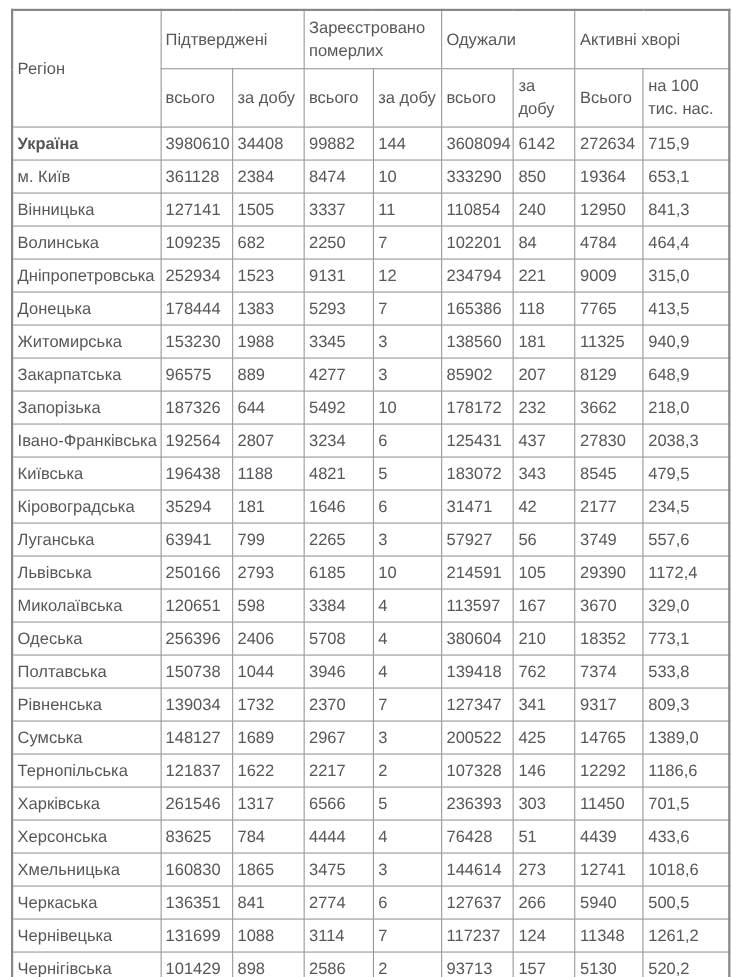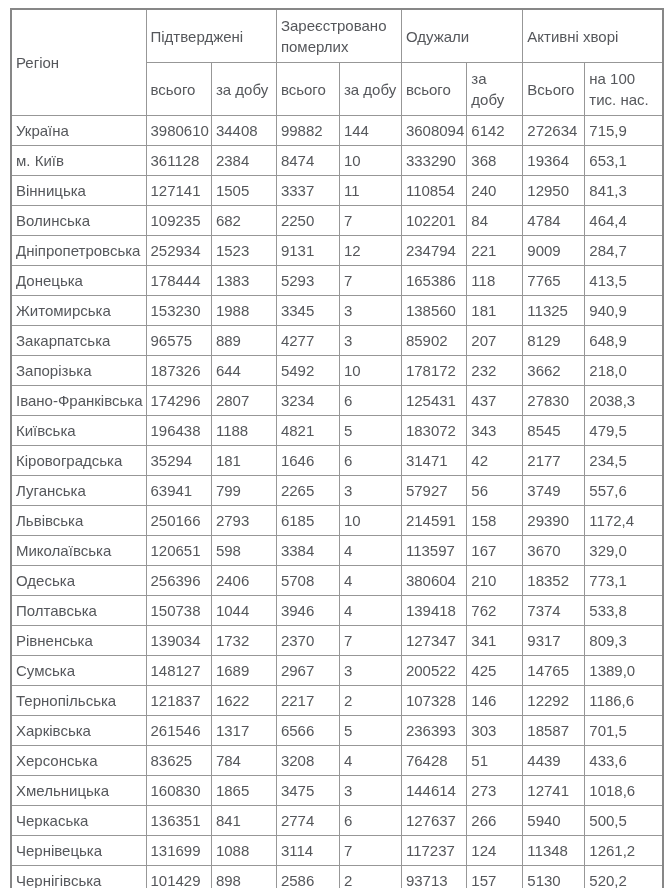--- a/index.html
+++ b/index.html
@@ -29,21 +29,21 @@
     overflow-wrap: break-word;
     background: #ffffff;
   }
   .covid-table thead th {
     height: 44px;
   }
   .covid-table thead tr.subhead th {
     height: 44px;
   }
   .covid-table td.bold {
-    font-weight: normal;
+    font-weight: bold;
   }
 </style>
 </head>
 <body>
 
 <table class="covid-table">
   <colgroup>
     <col style="width:135px">
     <col style="width:58px">
     <col style="width:65px">
@@ -85,21 +85,21 @@
         <td>272634</td>
         <td>715,9</td>
       </tr>
       <tr>
         <td>м. Київ</td>
         <td>361128</td>
         <td>2384</td>
         <td>8474</td>
         <td>10</td>
         <td>333290</td>
-        <td>368</td>
+        <td>850</td>
         <td>19364</td>
         <td>653,1</td>
       </tr>
       <tr>
         <td>Вінницька</td>
         <td>127141</td>
         <td>1505</td>
         <td>3337</td>
         <td>11</td>
         <td>110854</td>
@@ -120,21 +120,21 @@
       </tr>
       <tr>
         <td>Дніпропетровська</td>
         <td>252934</td>
         <td>1523</td>
         <td>9131</td>
         <td>12</td>
         <td>234794</td>
         <td>221</td>
         <td>9009</td>
-        <td>284,7</td>
+        <td>315,0</td>
       </tr>
       <tr>
         <td>Донецька</td>
         <td>178444</td>
         <td>1383</td>
         <td>5293</td>
         <td>7</td>
         <td>165386</td>
         <td>118</td>
         <td>7765</td>
@@ -168,21 +168,21 @@
         <td>644</td>
         <td>5492</td>
         <td>10</td>
         <td>178172</td>
         <td>232</td>
         <td>3662</td>
         <td>218,0</td>
       </tr>
       <tr>
         <td>Івано-Франківська</td>
-        <td>174296</td>
+        <td>192564</td>
         <td>2807</td>
         <td>3234</td>
         <td>6</td>
         <td>125431</td>
         <td>437</td>
         <td>27830</td>
         <td>2038,3</td>
       </tr>
       <tr>
         <td>Київська</td>
@@ -217,21 +217,21 @@
         <td>3749</td>
         <td>557,6</td>
       </tr>
       <tr>
         <td>Львівська</td>
         <td>250166</td>
         <td>2793</td>
         <td>6185</td>
         <td>10</td>
         <td>214591</td>
-        <td>158</td>
+        <td>105</td>
         <td>29390</td>
         <td>1172,4</td>
       </tr>
       <tr>
         <td>Миколаївська</td>
         <td>120651</td>
         <td>598</td>
         <td>3384</td>
         <td>4</td>
         <td>113597</td>
@@ -295,28 +295,28 @@
         <td>1186,6</td>
       </tr>
       <tr>
         <td>Харківська</td>
         <td>261546</td>
         <td>1317</td>
         <td>6566</td>
         <td>5</td>
         <td>236393</td>
         <td>303</td>
-        <td>18587</td>
+        <td>11450</td>
         <td>701,5</td>
       </tr>
       <tr>
         <td>Херсонська</td>
         <td>83625</td>
         <td>784</td>
-        <td>3208</td>
+        <td>4444</td>
         <td>4</td>
         <td>76428</td>
         <td>51</td>
         <td>4439</td>
         <td>433,6</td>
       </tr>
       <tr>
         <td>Хмельницька</td>
         <td>160830</td>
         <td>1865</td>

